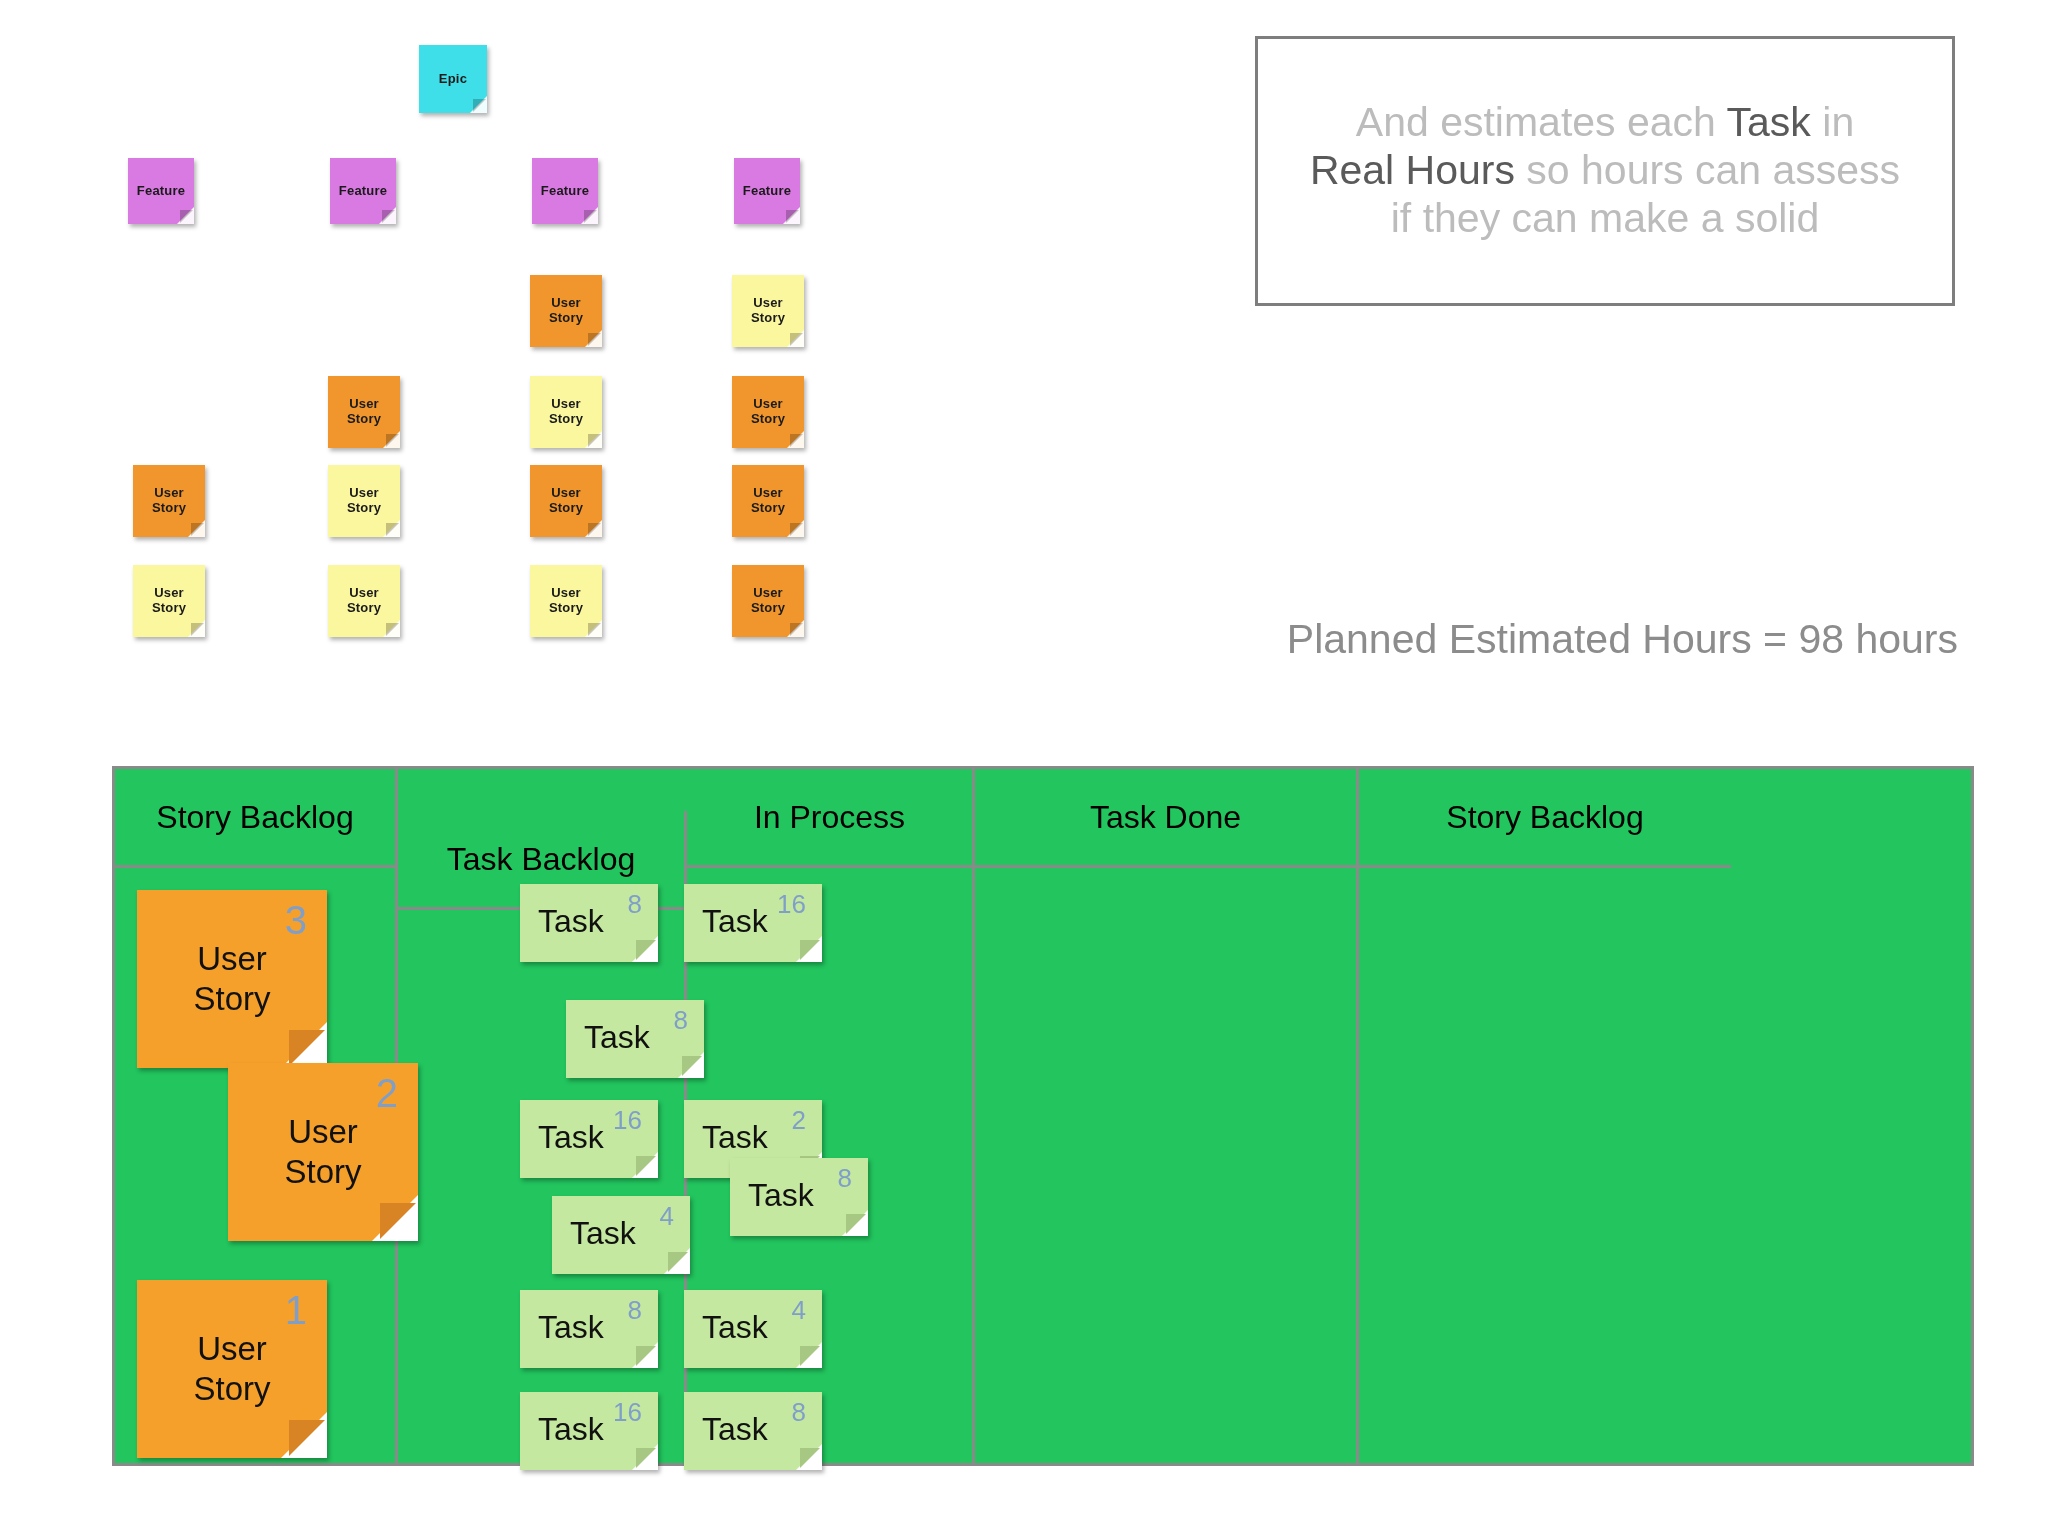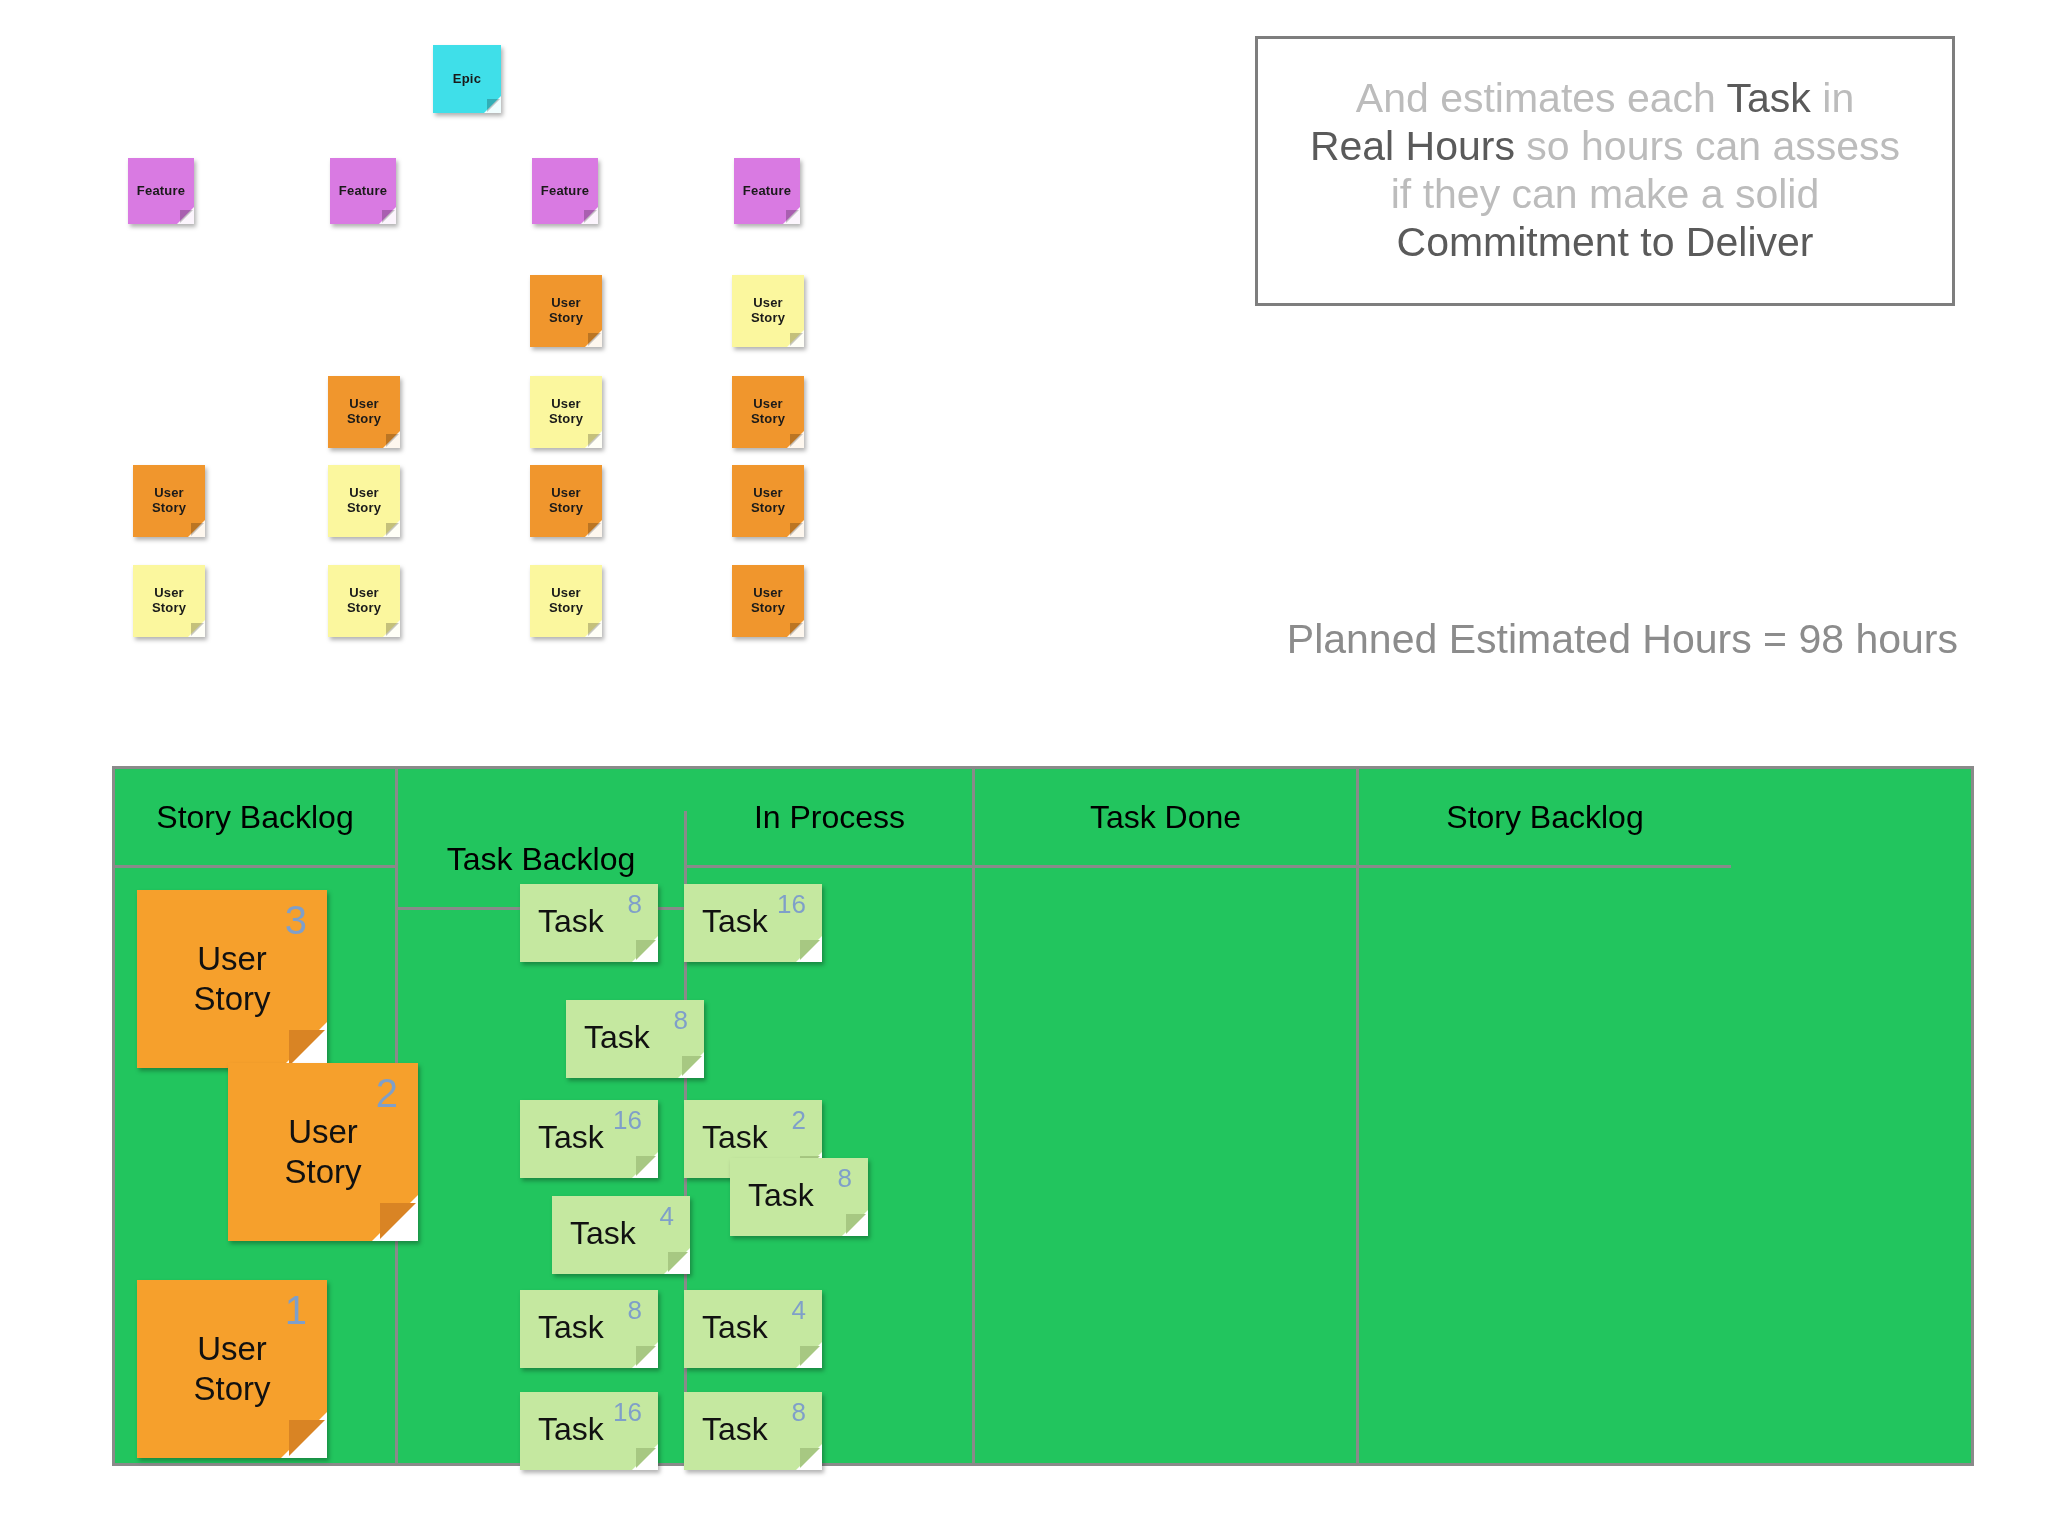--- a/index.html
+++ b/index.html
@@ -164,21 +164,21 @@
     position:absolute;right:2px;bottom:2px;
     width:0;height:0;border-style:solid;
     border-width:20px 20px 0 0;
     border-color:#a7c882 transparent transparent transparent;
   }
 </style>
 </head>
 <body>
 
 <div id="story-map">
-    <div class="note map-note" style="left: 433px; top: 45px; width: 68px; height: 68px; background: rgb(63, 223, 233);">
+    <div class="note map-note" style="left: 419px; top: 45px; width: 68px; height: 68px; background: rgb(63, 223, 233);">
       <span>Epic</span>
       <span class="fold"></span>
       <span class="fold-in"></span>
     </div>
     <div class="note map-note" style="left: 128px; top: 158px; width: 66px; height: 66px; background: rgb(217, 122, 226);">
       <span>Feature</span>
       <span class="fold"></span>
       <span class="fold-in"></span>
     </div>
     <div class="note map-note" style="left: 330px; top: 158px; width: 66px; height: 66px; background: rgb(217, 122, 226);">
@@ -278,23 +278,20 @@
 
 <div class="callout">
   <div class="callout-line">
     <span>And estimates each </span><span class="em">Task</span><span> in</span>
   </div>
   <div class="callout-line">
     <span class="em">Real Hours</span><span> so hours can assess</span>
   </div>
   <div class="callout-line">
     <span>if they can make a solid</span>
-  </div>
-  <div class="callout-line">
-    <span class="em">Commitment to Deliver</span>
   </div>
 </div>
 
 <div class="velocity">
   <div>Planned Estimated Hours = 98 hours</div>
 </div>
 
 <div class="board" id="board-table">
     <div class="col" style="flex: 0 0 283px;">
       <div class="col-head">Story Backlog</div>

